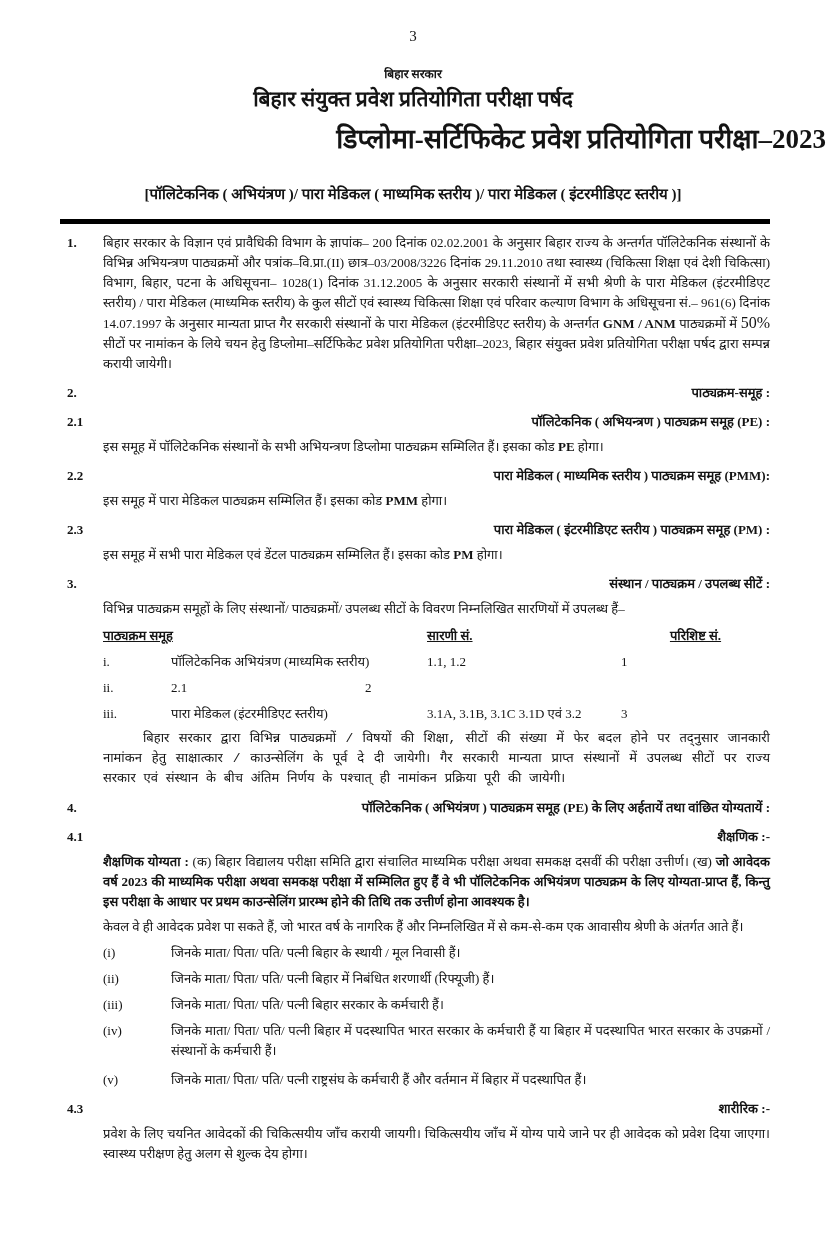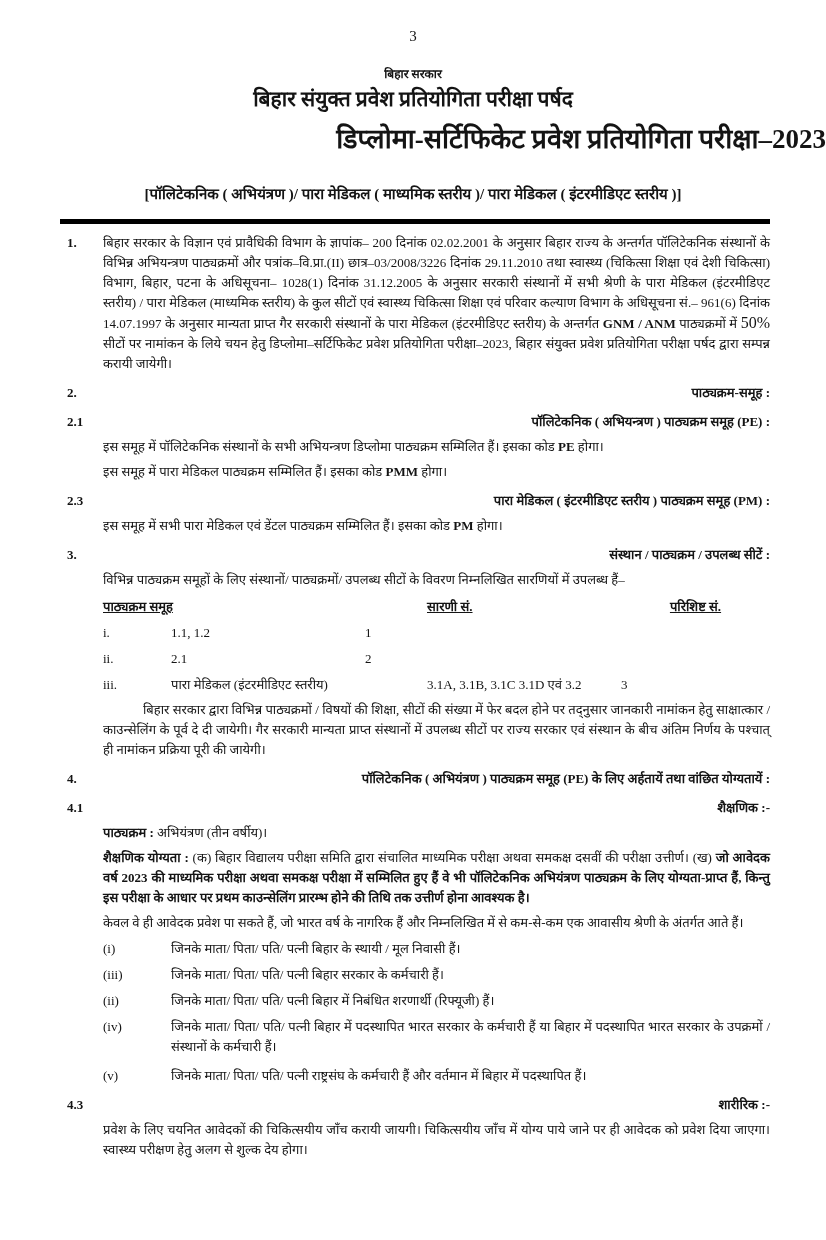--- a/index.html
+++ b/index.html
@@ -15,21 +15,21 @@
   .h-title { margin-top:7px;  text-align:right; font-weight:bold; font-size:27px; }
   .h-sub   { margin-top:27px;  text-align:center; font-weight:bold; font-size:15px; }
   .rule { margin:16px 56px 0 60px; height:5px; background:#000; }
   .content { margin:9px 56px 0 67px; font-size:13px; line-height:20px; }
   .row { display:flex; margin-top:5px; }
   .num { flex:0 0 36px; font-weight:bold; }
   .bd  { flex:1; text-align:justify; }
   .bd.nj { text-align:right; }
   .heading { font-weight:bold; }
   .para { margin-left:36px; margin-top:5px; text-align:justify; }
-  .indent1 { text-indent:40px; }
+  .indent1 { text-indent:40px;font-family:Liberation Mono, monospace; }
   .b { font-weight:bold; }
   .lat { font-weight:bold; font-size:13px; }
   .lat2 { font-size:16px; }
   .notelabel { font-weight:bold; text-decoration:underline; margin-right:16px; }
   .tbl { margin-left:36px; margin-top:7px; }
   .t-head { display:flex; font-weight:bold; }
   .t-head .c1 { width:324px; } .t-head .c2 { width:194px; } .t-head .c3 { flex:1;text-align:center; }
   .t-head span { text-decoration:underline; }
   .t-row { display:flex; margin-top:6px; }
   .t-sn { width:68px; } .t-g { width:256px; } .t-t { width:194px; } .t-a { flex:1; }
@@ -65,20 +65,24 @@
     </div>
 
     <div class="row gap-v">
       <div class="num">2.1</div>
       <div class="bd nj heading">पॉलिटेकनिक ( अभियन्त्रण ) पाठ्यक्रम समूह (PE) :</div>
     </div>
     <div class="para">
       <span>इस समूह में पॉलिटेकनिक संस्थानों के सभी अभियन्त्रण डिप्लोमा पाठ्यक्रम सम्मिलित हैं। इसका कोड </span><span class="lat">PE</span><span> होगा।</span>
     </div>
 
+    <div class="row gap-v">
+      <div class="num">2.2</div>
+      <div class="bd nj heading">पारा मेडिकल ( माध्यमिक स्तरीय ) पाठ्यक्रम समूह (PMM):</div>
+    </div>
     <div class="para">
       <span>इस समूह में पारा मेडिकल पाठ्यक्रम सम्मिलित हैं। इसका कोड </span><span class="lat">PMM</span><span> होगा।</span>
     </div>
 
     <div class="row gap-v">
       <div class="num">2.3</div>
       <div class="bd nj heading">पारा मेडिकल ( इंटरमीडिएट स्तरीय ) पाठ्यक्रम समूह (PM) :</div>
     </div>
     <div class="para">
       <span>इस समूह में सभी पारा मेडिकल एवं डेंटल पाठ्यक्रम सम्मिलित हैं। इसका कोड </span><span class="lat">PM</span><span> होगा।</span>
@@ -91,20 +95,21 @@
     <div class="para">विभिन्न पाठ्यक्रम समूहों के लिए संस्थानों/ पाठ्यक्रमों/ उपलब्ध सीटों के विवरण निम्नलिखित सारणियों में उपलब्ध हैं–</div>
 
     <div class="tbl">
       <div class="t-head">
         <div class="c1"><span>पाठ्यक्रम समूह</span></div>
         <div class="c2"><span>सारणी सं.</span></div>
         <div class="c3"><span>परिशिष्ट सं.</span></div>
       </div>
       <div class="t-row">
         <div class="t-sn">i.</div>
+        <div class="t-g">पॉलिटेकनिक अभियंत्रण (माध्यमिक स्तरीय)</div>
         <div class="t-t">1.1, 1.2</div>
         <div class="t-a">1</div>
       </div>
       <div class="t-row">
         <div class="t-sn">ii.</div>
         <div class="t-t">2.1</div>
         <div class="t-a">2</div>
       </div>
       <div class="t-row">
         <div class="t-sn">iii.</div>
@@ -119,40 +124,37 @@
     <div class="row gap-v">
       <div class="num">4.</div>
       <div class="bd nj heading">पॉलिटेकनिक ( अभियंत्रण ) पाठ्यक्रम समूह (PE) के लिए अर्हतायें तथा वांछित योग्यतायें :</div>
     </div>
 
     <div class="row gap-v">
       <div class="num">4.1</div>
       <div class="bd nj heading">शैक्षणिक :-</div>
     </div>
     <div class="para">
-      <span class="b">पाठ्यक्रम :</span><span> अभियंत्रण (तीन वर्षीय)।</span>
-    </div>
-    <div class="para">
       <span class="b">शैक्षणिक योग्यता :</span><span> (क) बिहार विद्यालय परीक्षा समिति द्वारा संचालित माध्यमिक परीक्षा अथवा समकक्ष दसवीं की परीक्षा उत्तीर्ण। (ख) </span><span class="b">जो आवेदक वर्ष 2023 की माध्यमिक परीक्षा अथवा समकक्ष परीक्षा में सम्मिलित हुए हैं वे भी पॉलिटेकनिक अभियंत्रण पाठ्यक्रम के लिए योग्यता-प्राप्त हैं, किन्तु इस परीक्षा के आधार पर प्रथम काउन्सेलिंग प्रारम्भ होने की तिथि तक उत्तीर्ण होना आवश्यक है।</span>
     </div>
 
     <div class="para">केवल वे ही आवेदक प्रवेश पा सकते हैं, जो भारत वर्ष के नागरिक हैं और निम्नलिखित में से कम-से-कम एक आवासीय श्रेणी के अंतर्गत आते हैं।</div>
 
     <div class="para">
       <div class="li">
         <div class="rn">(i)</div>
         <div class="lt">जिनके माता/ पिता/ पति/ पत्नी बिहार के स्थायी / मूल निवासी हैं।</div>
       </div>
       <div class="li">
+        <div class="rn">(ii)</div>
+        <div class="lt">जिनके माता/ पिता/ पति/ पत्नी बिहार में निबंधित शरणार्थी (रिफ्यूजी) हैं।</div>
+      </div>
+      <div class="li">
         <div class="rn">(iii)</div>
         <div class="lt">जिनके माता/ पिता/ पति/ पत्नी बिहार सरकार के कर्मचारी हैं।</div>
-      </div>
-      <div class="li">
-        <div class="rn">(ii)</div>
-        <div class="lt">जिनके माता/ पिता/ पति/ पत्नी बिहार में निबंधित शरणार्थी (रिफ्यूजी) हैं।</div>
       </div>
       <div class="li">
         <div class="rn">(iv)</div>
         <div class="lt">जिनके माता/ पिता/ पति/ पत्नी बिहार में पदस्थापित भारत सरकार के कर्मचारी हैं या बिहार में पदस्थापित भारत सरकार के उपक्रमों / संस्थानों के कर्मचारी हैं।</div>
       </div>
       <div class="li gap-v">
         <div class="rn">(v)</div>
         <div class="lt">जिनके माता/ पिता/ पति/ पत्नी राष्ट्रसंघ के कर्मचारी हैं और वर्तमान में बिहार में पदस्थापित हैं।</div>
       </div>
     </div>

